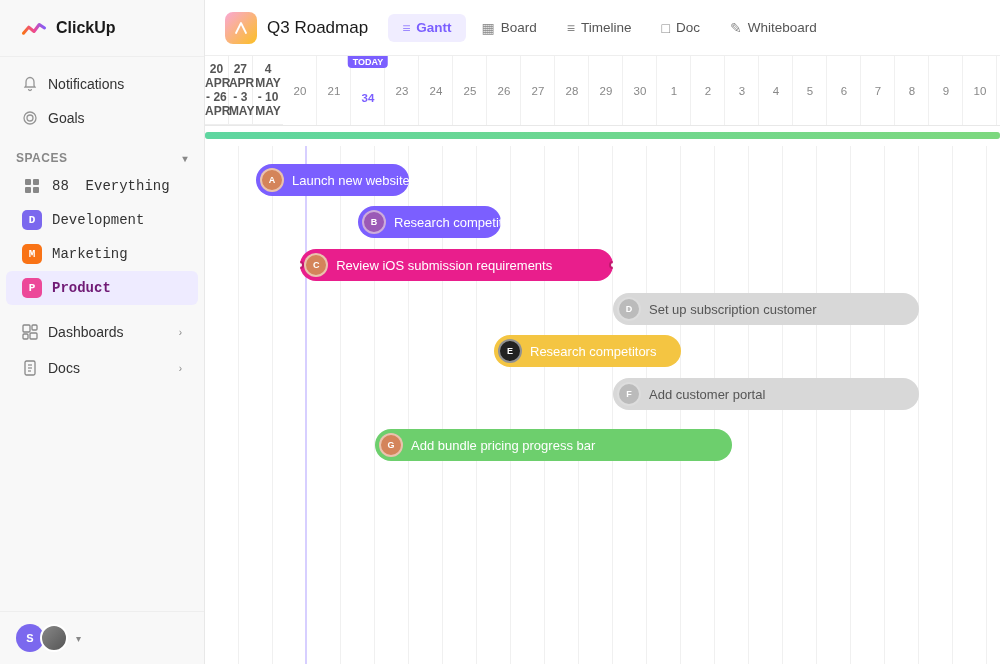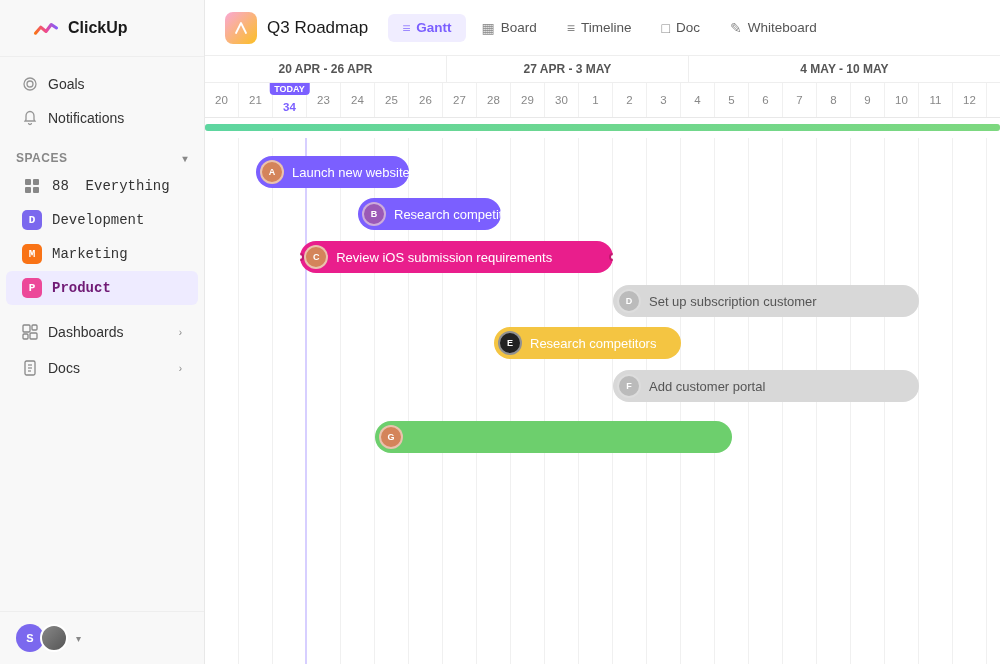--- a/index.html
+++ b/index.html
@@ -13,21 +13,21 @@
       border-right: 1px solid #e8e8e8;
       display: flex;
       flex-direction: column;
       padding: 0;
       height: 100%;
     }
     .sidebar-logo {
       display: flex;
       align-items: center;
       gap: 8px;
-      padding: 14px 32px;
+      padding: 14px 20px;
       border-bottom: 1px solid #eee;
     }
     .logo-icon {
       width: 28px;
       height: 28px;
     }
     .logo-text {
       font-size: 16px;
       font-weight: 700;
       color: #1a1a1a;
@@ -196,21 +196,21 @@
     
     .gantt-area {
       flex: 1;
       overflow: hidden;
       position: relative;
       display: flex;
       flex-direction: column;
     }
     .gantt-header {
       display: flex;
-      flex-direction: column;
+      flex-direction: row;
       border-bottom: 1px solid #e8e8e8;
       flex-shrink: 0;
     }
     .date-ranges {
       display: flex;
       background: #fff;
       border-bottom: 1px solid #eee;
       padding-left: 0;
     }
     .date-range {
@@ -302,32 +302,32 @@
       </defs>
     </svg>
     <span class="logo-text">ClickUp</span>
   </div>
 
   <nav class="sidebar-nav">
 
 
     <div class="nav-item">
       <svg class="nav-icon" viewBox="0 0 16 16" fill="none">
+        <path d="M8 1.5C5.5 1.5 4 3.5 4 6v3.5l-1 1.5h10l-1-1.5V6c0-2.5-1.5-4.5-4-4.5z" stroke="#555" stroke-width="1.3" fill="none"></path>
+        <path d="M6.5 13a1.5 1.5 0 003 0" stroke="#555" stroke-width="1.3" fill="none"></path>
+      </svg>
+      <span>Notifications</span>
+    </div>
+
+    <div class="nav-item">
+      <svg class="nav-icon" viewBox="0 0 16 16" fill="none">
         <circle cx="8" cy="8" r="6" stroke="#555" stroke-width="1.3"></circle>
         <circle cx="8" cy="8" r="3" stroke="#555" stroke-width="1.3"></circle>
       </svg>
       <span>Goals</span>
-    </div>
-
-    <div class="nav-item">
-      <svg class="nav-icon" viewBox="0 0 16 16" fill="none">
-        <path d="M8 1.5C5.5 1.5 4 3.5 4 6v3.5l-1 1.5h10l-1-1.5V6c0-2.5-1.5-4.5-4-4.5z" stroke="#555" stroke-width="1.3" fill="none"></path>
-        <path d="M6.5 13a1.5 1.5 0 003 0" stroke="#555" stroke-width="1.3" fill="none"></path>
-      </svg>
-      <span>Notifications</span>
     </div>
 
     <div class="sidebar-section-label">
       <span>Spaces</span>
       <span class="chevron">▾</span>
     </div>
 
     <div class="space-item">
       <div class="everything-icon">
         <svg width="16" height="16" viewBox="0 0 16 16" fill="none">
@@ -525,16 +525,17 @@
         <div class="gantt-task" style="left: 289px; width: 187px; top: 189px; background: rgb(244, 197, 66); color: rgb(255, 255, 255);">
           <div class="task-avatar" style="background: rgb(34, 34, 34); font-size: 9px; font-weight: 700;">E</div>
           <span>Research competitors</span>
         </div>
         <div class="gantt-task" style="left: 408px; width: 306px; top: 232px; background: rgb(216, 216, 216); color: rgb(85, 85, 85);">
           <div class="task-avatar" style="background: rgb(187, 187, 187); font-size: 9px; font-weight: 700;">F</div>
           <span>Add customer portal</span>
         </div>
         <div class="gantt-task" style="left: 170px; width: 357px; top: 283px; background: rgb(109, 207, 109); color: rgb(255, 255, 255);">
           <div class="task-avatar" style="background: rgb(212, 132, 90); font-size: 9px; font-weight: 700;">G</div>
+          <span>Add bundle pricing progress bar</span>
         </div>
       </div>
   </div>
 </main>
 
 </body></html>

